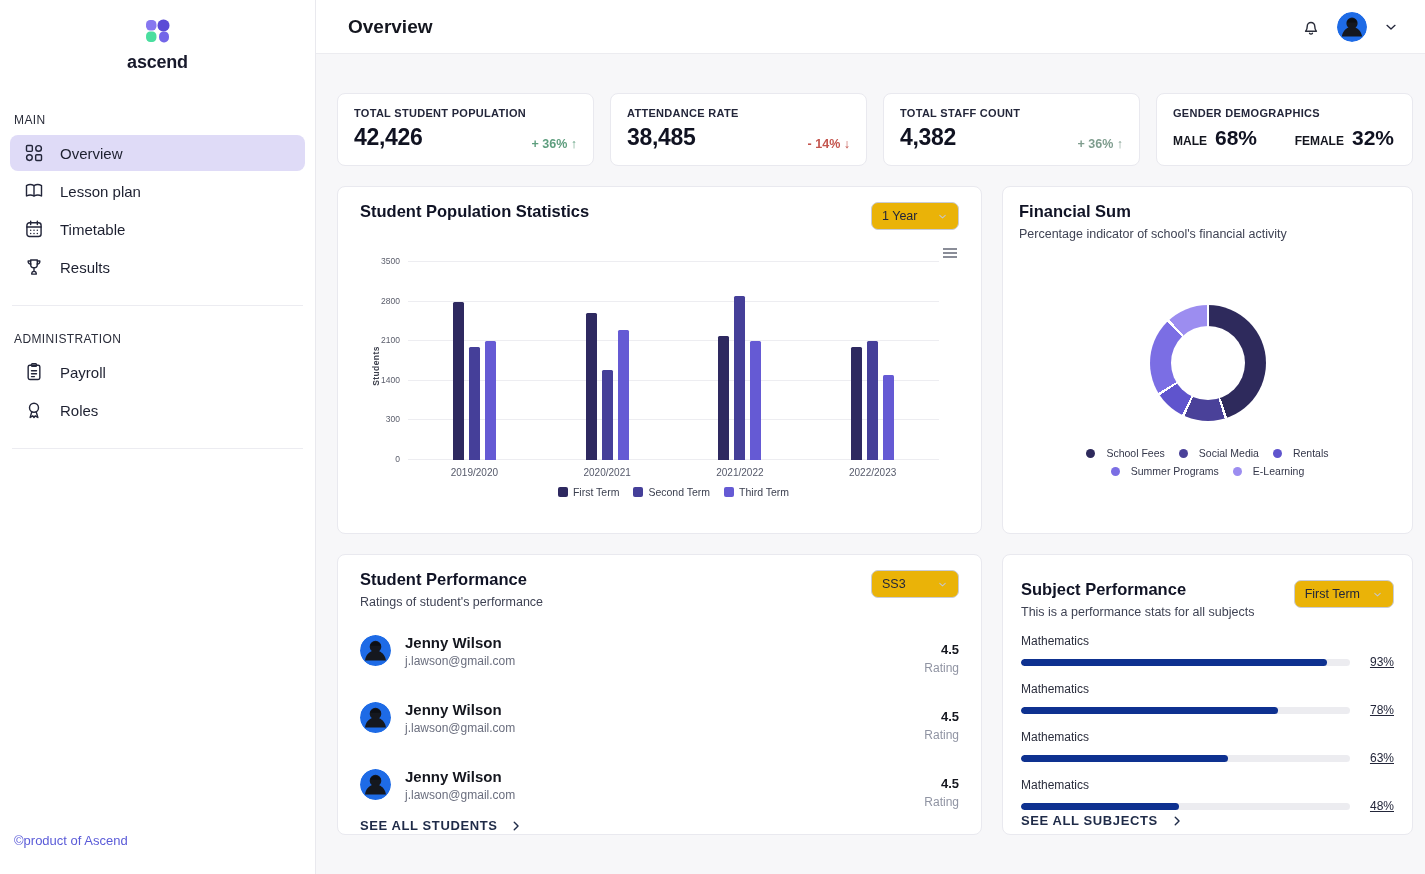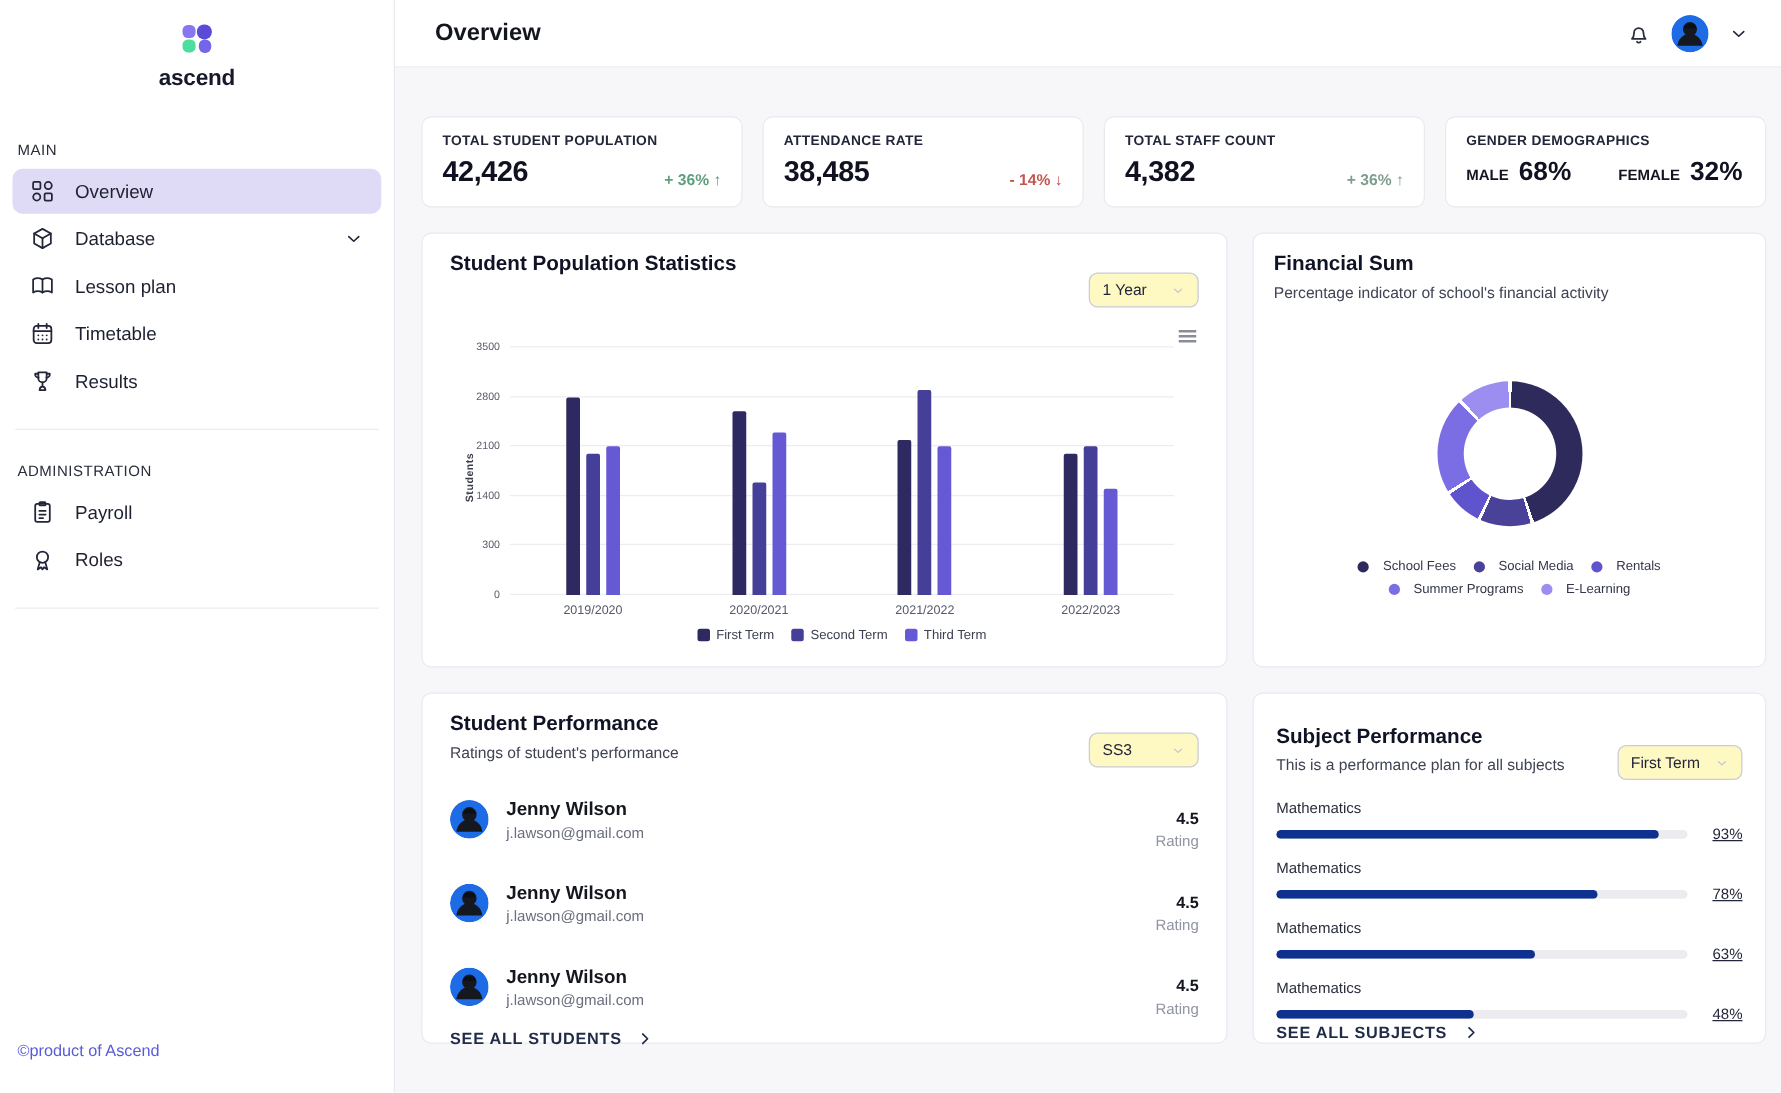--- a/index.html
+++ b/index.html
@@ -46,21 +46,21 @@
   .gender-row { display:flex; justify-content:space-between; align-items:baseline; margin-top:7px; padding-right:2px; }
   .gender-pair { display:flex; align-items:baseline; gap:8px; }
   .gender-key { font-size:12px; font-weight:bold; color:#14161f; }
   .gender-val { font-size:21px; font-weight:800; color:#101221; }
 
   
   .card { background:#fff; border:1px solid #e9e9ef; border-radius:8px; }
   .card-head { display:flex; justify-content:space-between; align-items:flex-start; }
   .card-title { font-size:16.5px; font-weight:bold; color:#101325; }
   .card-sub { font-size:12.5px; color:#3f4354; margin-top:6px; }
-  .select { border:1px solid #c9ccd6; border-radius:7px; background:#fef9c3; display:flex; align-items:center; justify-content:space-between; min-width:88px; padding:6px 10px; font-size:12.5px; color:#23263a; cursor:pointer;margin-top:16px; }
+  .select { border:1px solid #c9ccd6; border-radius:7px; background:#eab308; display:flex; align-items:center; justify-content:space-between; min-width:88px; padding:6px 10px; font-size:12.5px; color:#23263a; cursor:pointer; }
   .select .chev { display:flex; color:#c3c6cf; margin-left:12px; }
 
   .charts-row { display:flex; gap:20px; margin-bottom:20px; }
   .bottom-row { display:flex; gap:20px; }
 
   
   .chart-card { width:645px; min-width:645px; height:348px; padding:15px 22px 0; }
   .plot-wrap { position:relative; margin-top:32px; padding-left:48px; padding-right:20px; }
   .menu-lines { position:absolute; right:2px; top:-16px; cursor:pointer; }
   .menu-lines div { width:14px; height:2px; background:#8a8d98; margin:2px 0; }
@@ -135,35 +135,20 @@
               <circle cx="17.5" cy="6.5" r="3.4"></circle>
               <circle cx="6.5" cy="17.5" r="3.4"></circle>
               <rect x="14" y="14" width="7" height="7" rx="1.2"></rect>
             </svg>
           </span>
           <span class="nav-label">Overview</span>
         </div>
         <div class="nav-item">
           <span style="display: flex;">
             <svg viewBox="0 0 24 24" fill="none" stroke="#23263a" stroke-width="1.7" stroke-linecap="round" stroke-linejoin="round">
-              <path d="M12 2.5l8 4.5v9.5l-8 4.5-8-4.5V7z"></path>
-              <path d="M4 7l8 4.5L20 7"></path>
-              <path d="M12 11.5v9.5"></path>
-            </svg>
-          </span>
-          <span class="nav-label">Database</span>
-          <span class="nav-chevron">
-            <svg viewBox="0 0 24 24" fill="none" stroke="#23263a" stroke-width="2" stroke-linecap="round" stroke-linejoin="round">
-              <path d="M6 9.5l6 5.5 6-5.5"></path>
-            </svg>
-          </span>
-        </div>
-        <div class="nav-item">
-          <span style="display: flex;">
-            <svg viewBox="0 0 24 24" fill="none" stroke="#23263a" stroke-width="1.7" stroke-linecap="round" stroke-linejoin="round">
               <path d="M3 5.5c2.8-1.6 6.2-1.6 9 0 2.8-1.6 6.2-1.6 9 0V18c-2.8-1.6-6.2-1.6-9 0-2.8-1.6-6.2-1.6-9 0z"></path>
               <path d="M12 5.5V18"></path>
             </svg>
           </span>
           <span class="nav-label">Lesson plan</span>
         </div>
         <div class="nav-item">
           <span style="display: flex;">
             <svg viewBox="0 0 24 24" fill="none" stroke="#23263a" stroke-width="1.7" stroke-linecap="round" stroke-linejoin="round">
               <rect x="3.5" y="4.5" width="17" height="16.5" rx="3"></rect>
@@ -471,21 +456,21 @@
             <svg viewBox="0 0 24 24" fill="none" stroke="#1f2b48" stroke-width="2.4" stroke-linecap="round" stroke-linejoin="round">
                 <path d="M9 5.5l6.5 6.5L9 18.5"></path>
               </svg>
           </div>
         </div>
 
         <div class="card subj-card">
           <div class="card-head">
             <div>
               <div class="card-title">Subject Performance</div>
-              <div class="card-sub">This is a performance plan for all subjects</div>
+              <div class="card-sub">This is a performance stats for all subjects</div>
             </div>
             <div class="select">
               <span>First Term</span>
               <span class="chev">
                 <svg width="11" height="11" viewBox="0 0 24 24" fill="none" stroke="currentColor" stroke-width="2.2" stroke-linecap="round" stroke-linejoin="round">
                     <path d="M6 9.5l6 5.5 6-5.5"></path>
                   </svg>
               </span>
             </div>
           </div>

